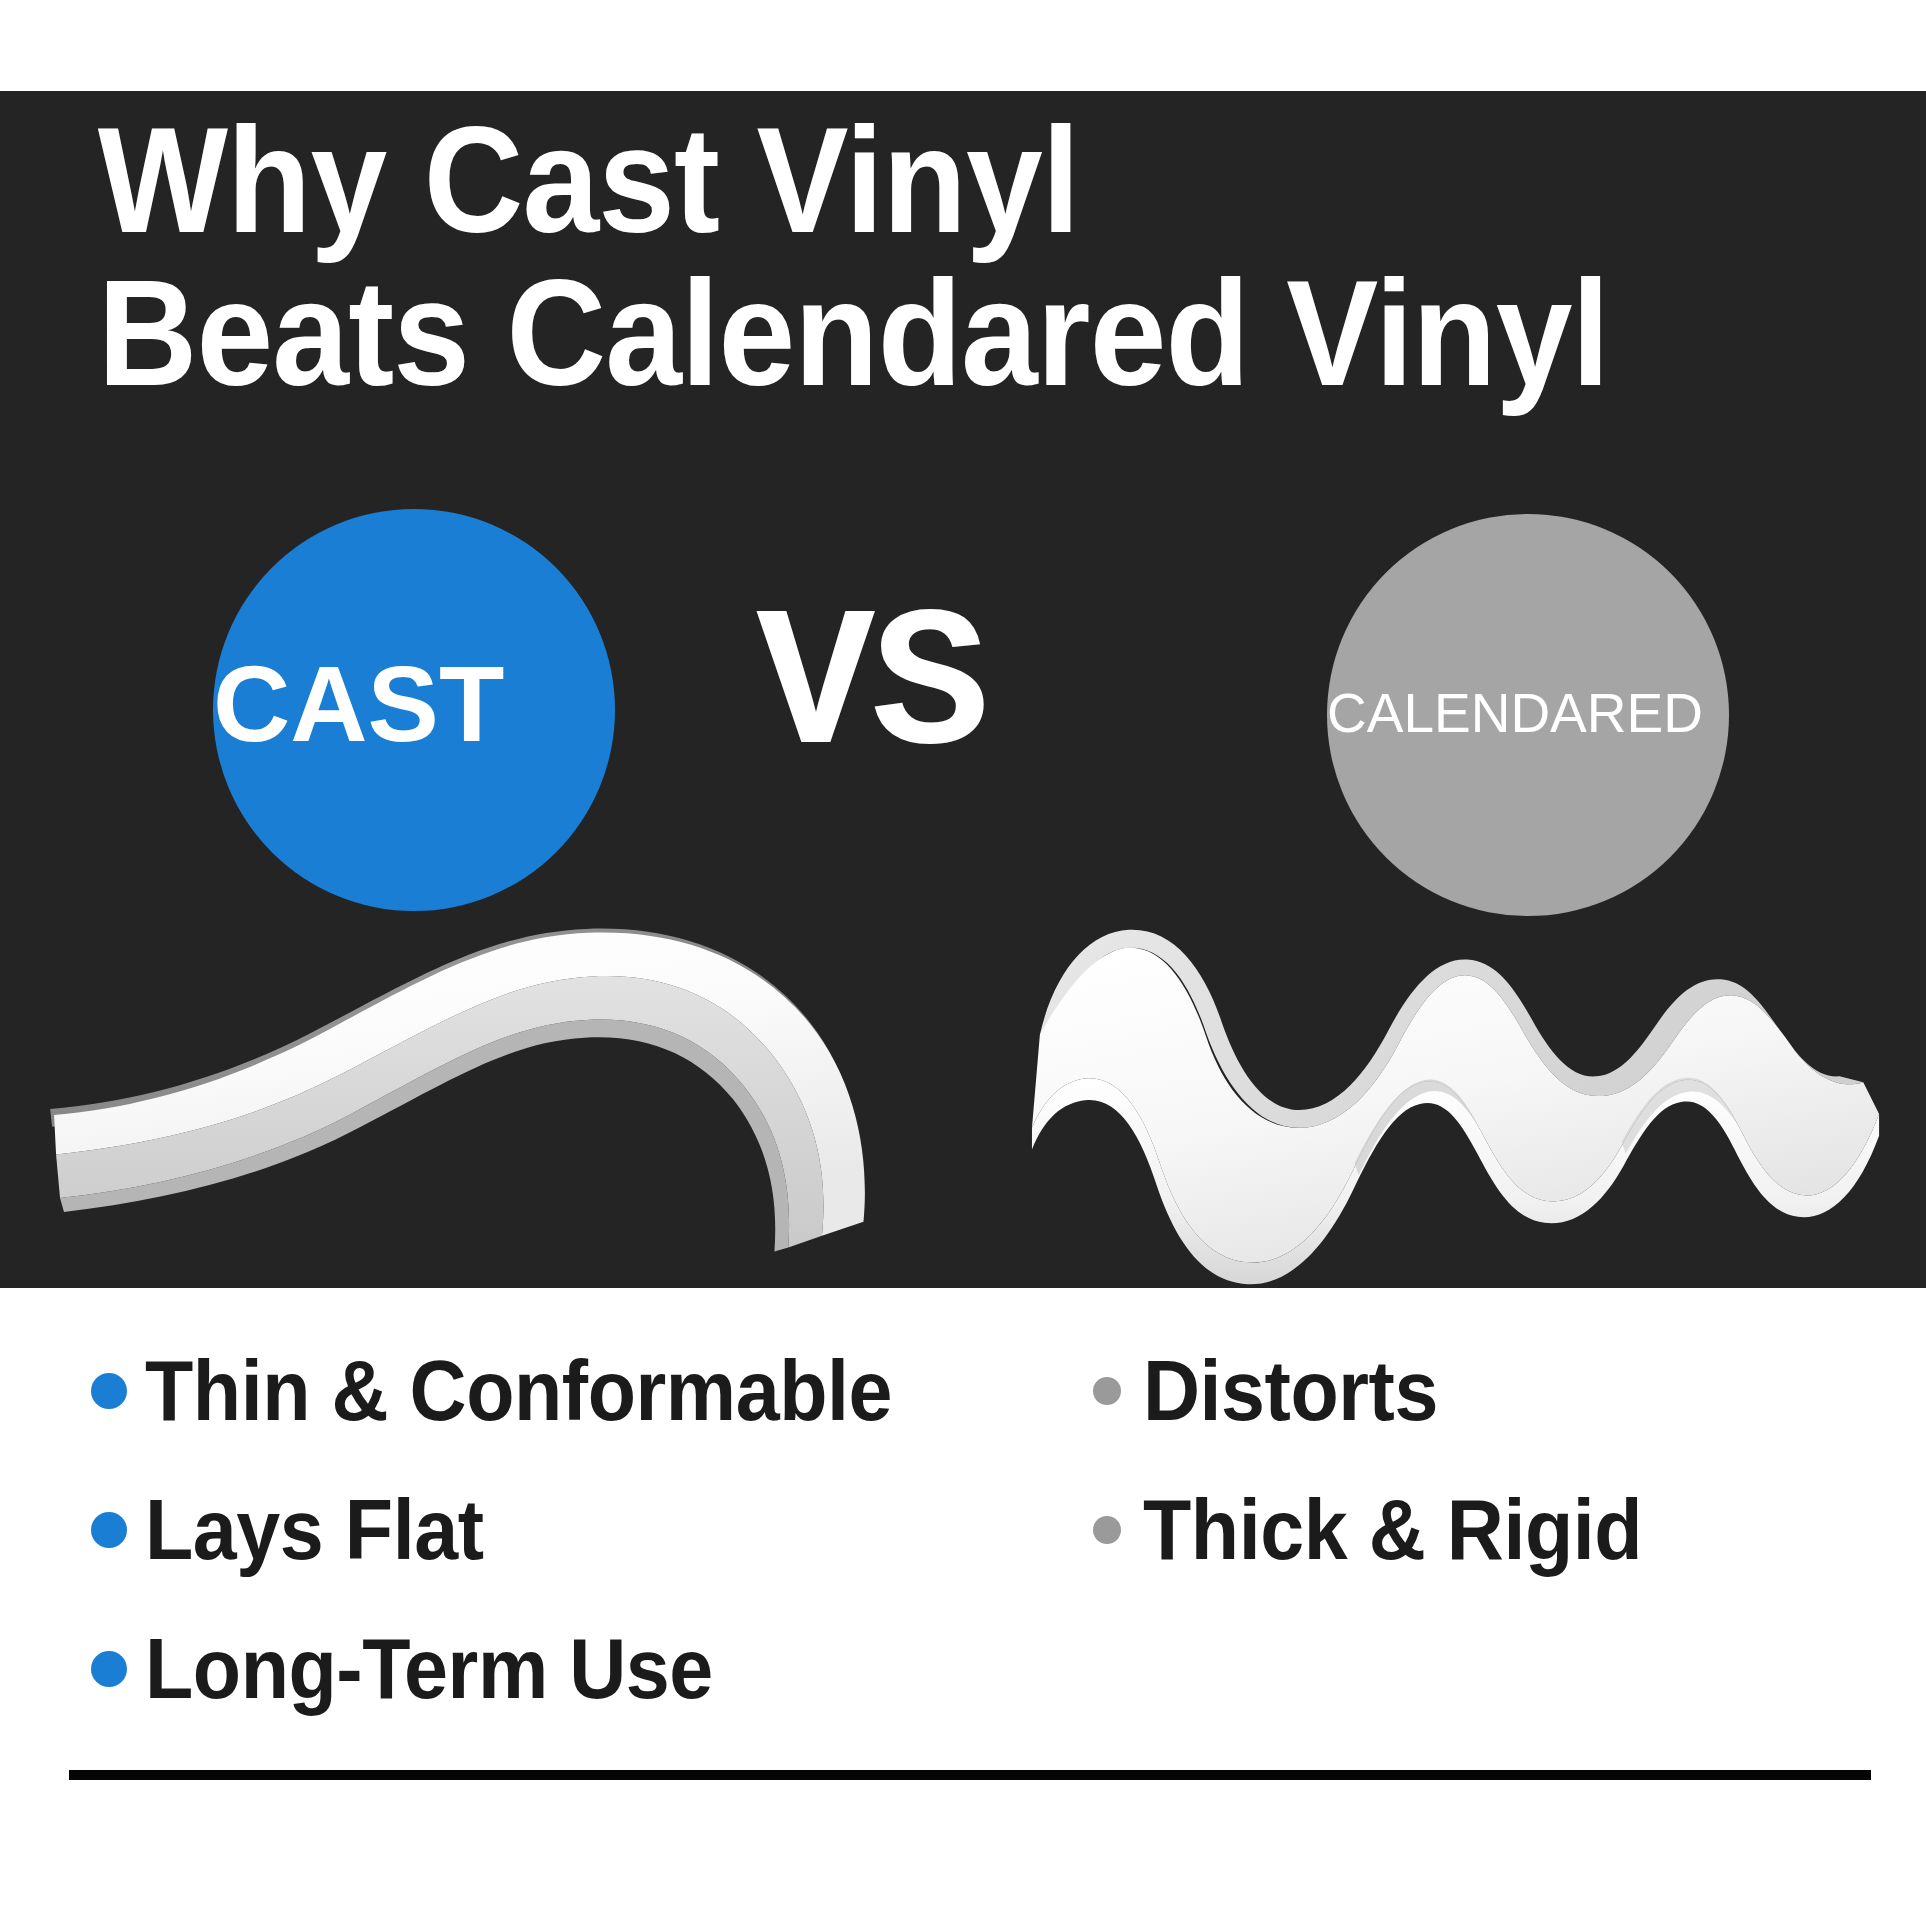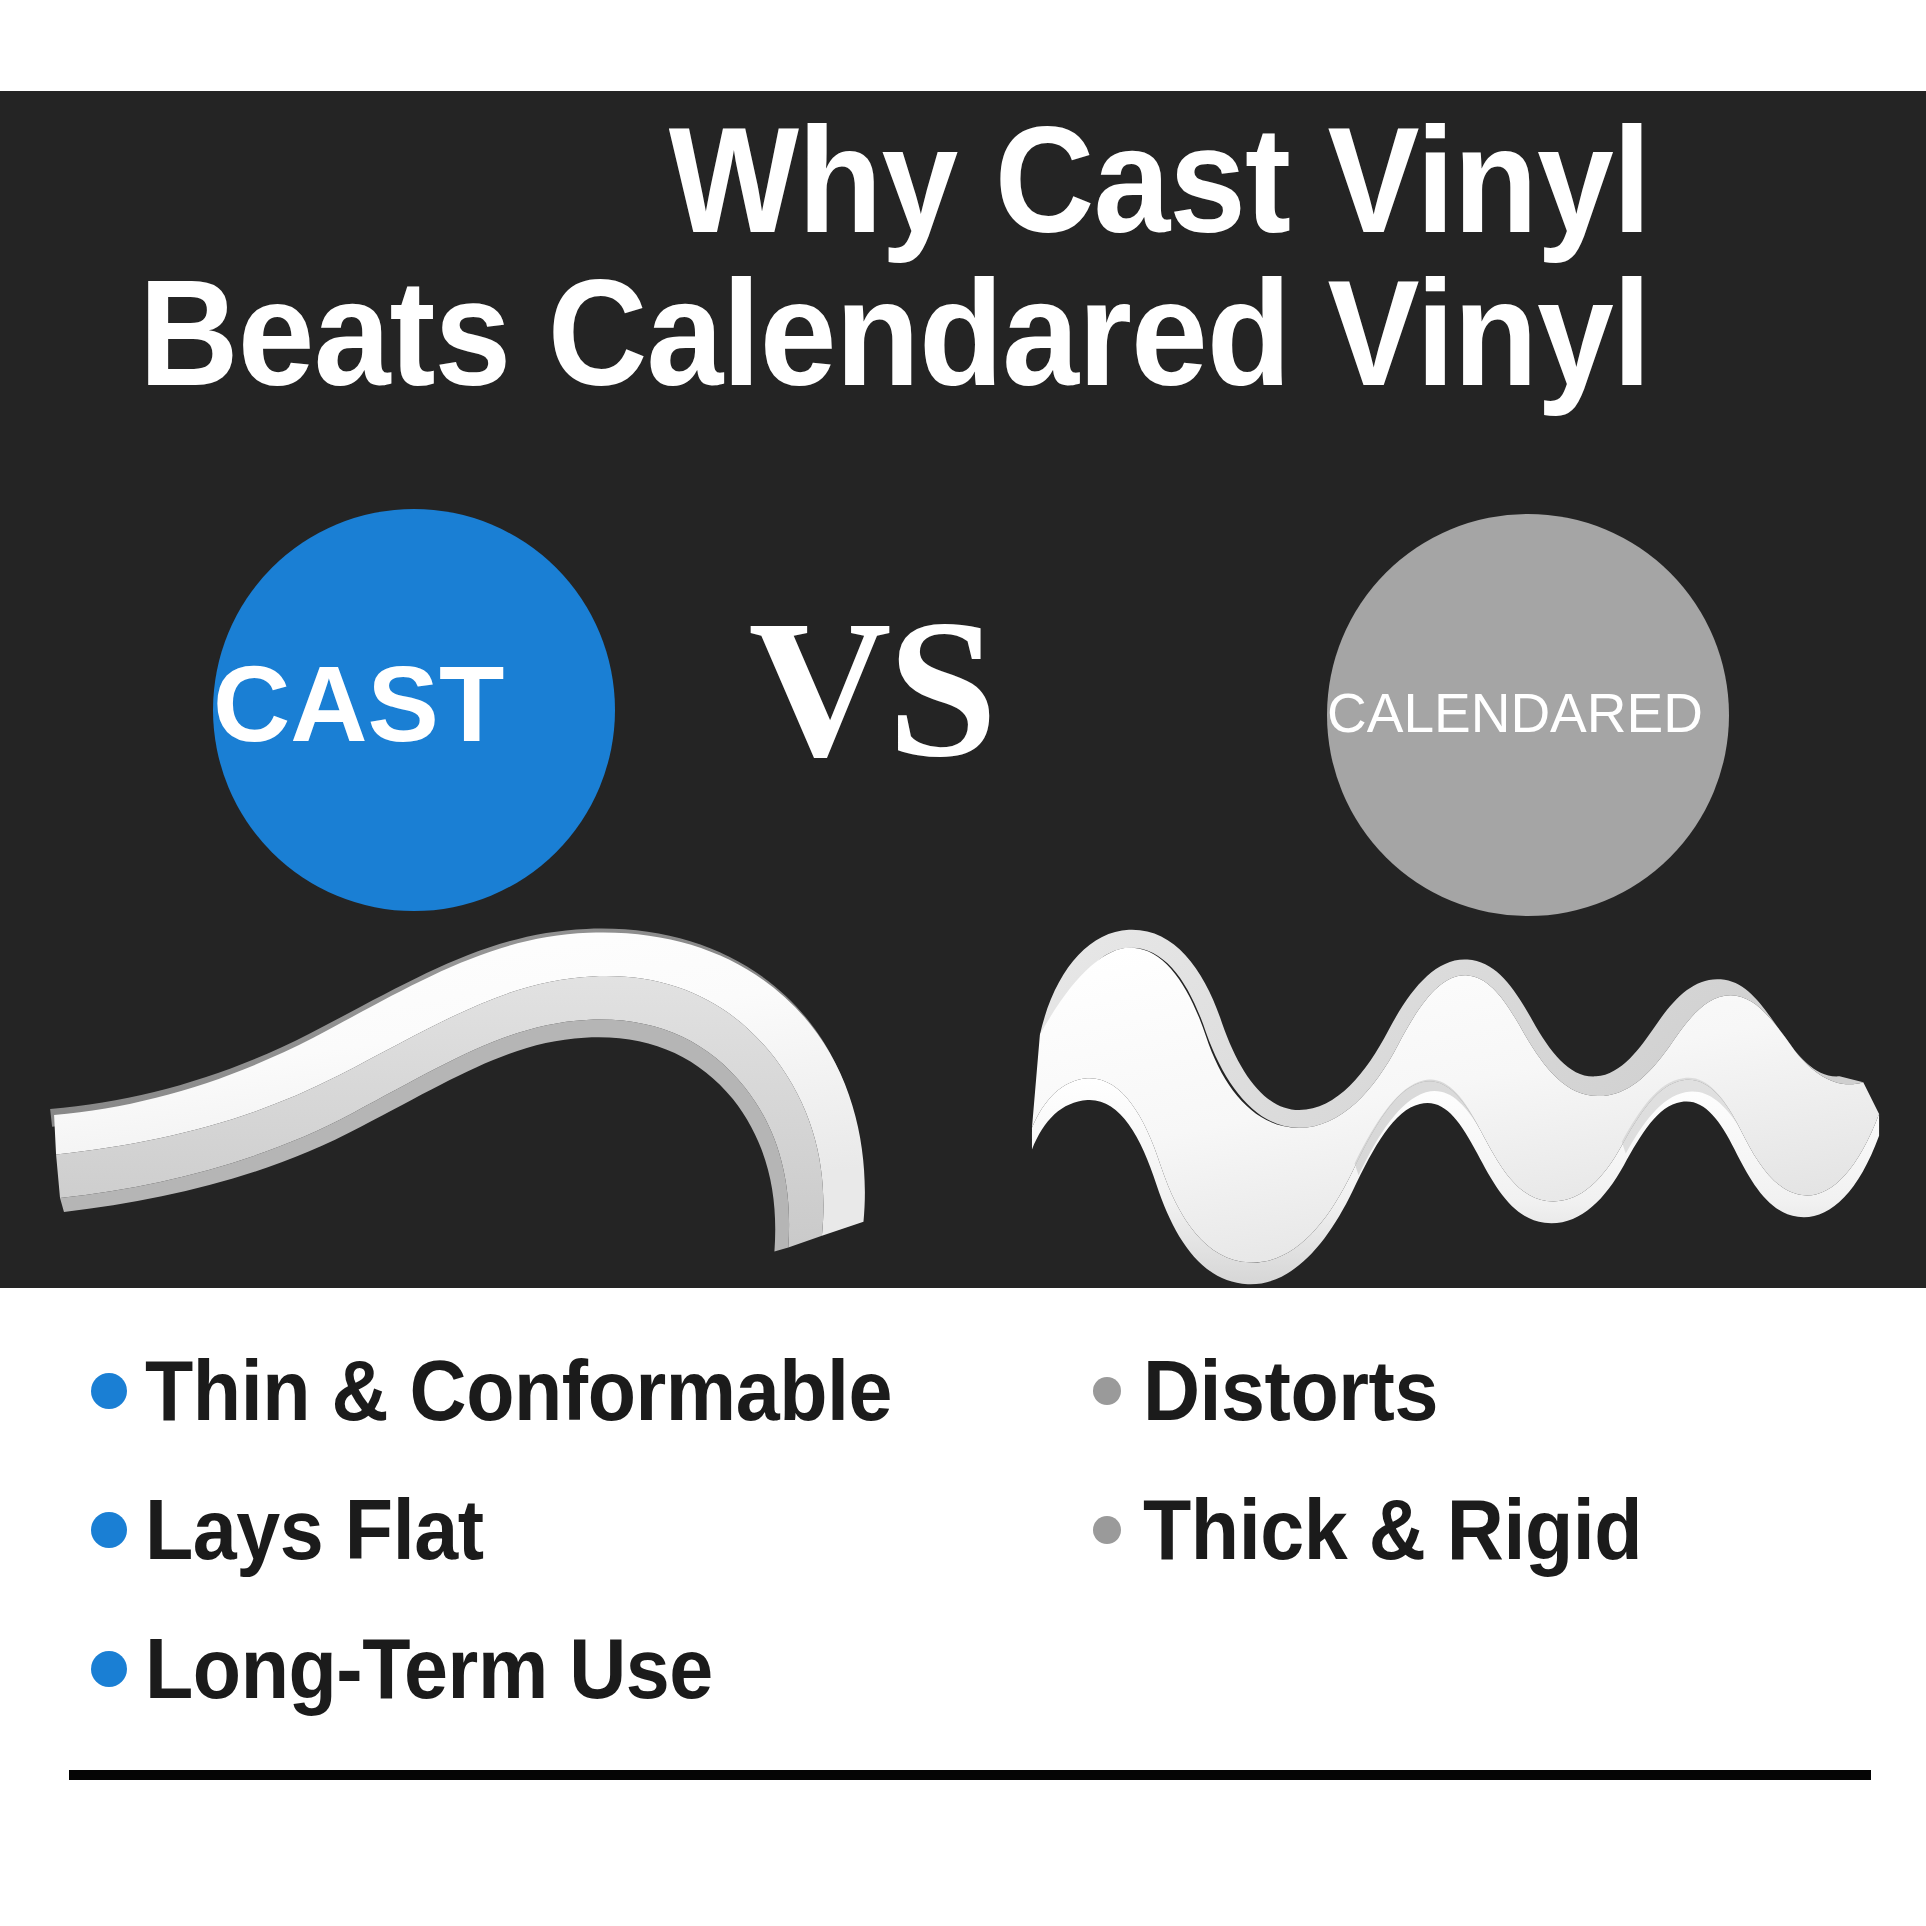--- a/index.html
+++ b/index.html
@@ -14,21 +14,22 @@
 
   
   .hero{
     position:absolute;left:0;top:91px;width:1927px;height:1197px;
     background:#242424;
   }
 
   
   .title-wrap{
     position:absolute;left:0;top:107px;width:1719px;
-    text-align:right;
+    text-align:left;
+    padding-left:29px;
   }
   .title-line{
     color:#ffffff;
     font-family:"Liberation Sans Narrow","Liberation Sans",sans-serif;
     font-weight:700;
     letter-spacing:-1px;
     line-height:0.98;
     transform:scaleX(0.92);
     transform-origin:center top;
     white-space:nowrap;
@@ -58,21 +59,21 @@
   .circle-cal .clabel{
     color:#ffffff;font-weight:400;font-size:55px;
     letter-spacing:0px;
     transform:translateY(-2px);
     white-space:nowrap;
   }
   .vs-text{
     position:absolute;left:673px;top:590px;width:396px;
     text-align:center;
     color:#ffffff;font-weight:700;font-size:198px;line-height:1;
-    font-family:Liberation Serif, serif;
+    font-family:Liberation Mono, monospace;
     letter-spacing:-4px;
   }
 
   
   .sheet{position:absolute;}
   .sheet-cast{left:40px;top:921px;width:891px;height:376px;}
   .sheet-cal{left:1010px;top:916px;width:896px;height:381px;}
 
   
   .bullets{

